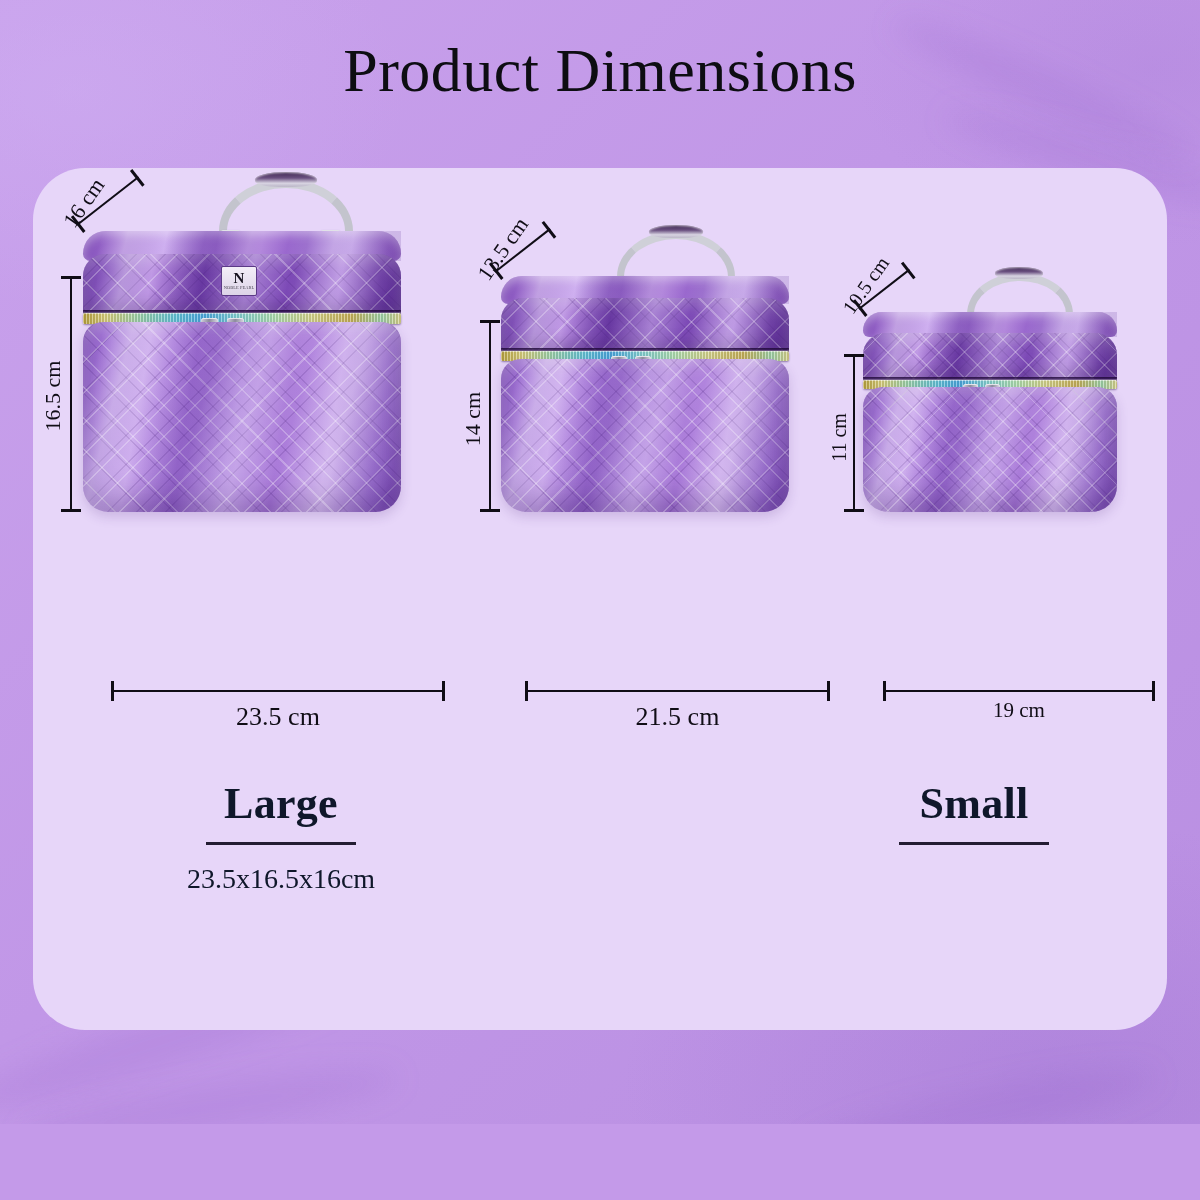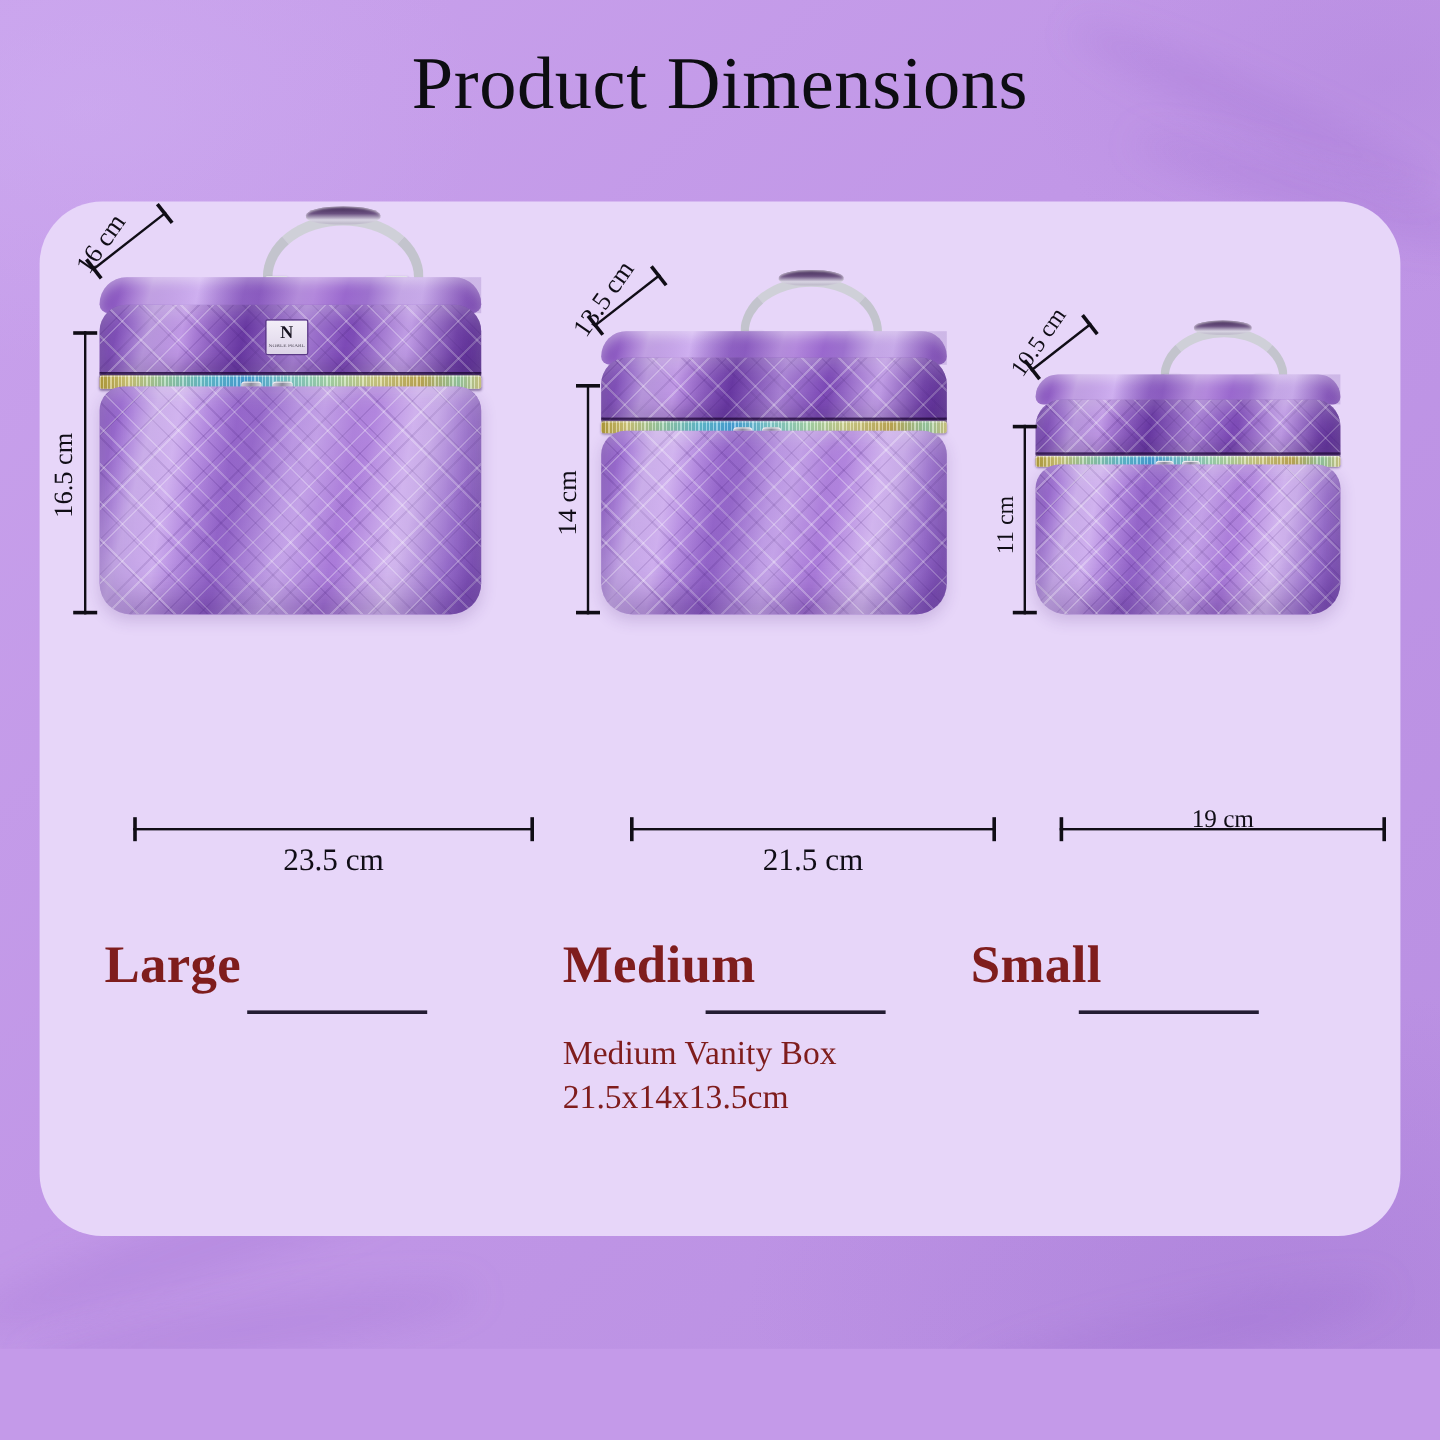--- a/index.html
+++ b/index.html
@@ -276,22 +276,22 @@
   }
   .lbl-d {
     transform: rotate(-55deg);
     transform-origin: center center;
   }
   .lbl-h { font-size: 26px; }
 
   
   .caption {
     position: absolute;
-    text-align: left;
-    color: #7f1d1d;
+    text-align: center;
+    color: #0f172a;
   }
   .cap-title {
     font-size: 44px;
     font-weight: 700;
     line-height: 1.1;
     letter-spacing: 0.3px;
   }
   .cap-rule {
     width: 150px;
     height: 3px;
@@ -439,36 +439,31 @@
           </div>
         </div>
 
         <div class="dim-d" style="left:38px; top:140px; width:64px; transform:rotate(-38deg);"></div>
         <div class="lbl lbl-d" style="left:-2px; top:106px; width:94px; text-align:center; font-size:20px;">10.5 cm</div>
 
         <div class="dim-v" style="left:32px; top:186px; height:158px;"></div>
         <div class="lbl lbl-v" style="left:-26px; top:258px; width:88px; text-align:center; font-size:20px;">11 cm</div>
 
         <div class="dim-h" style="left:62px; top:522px; width:272px;"></div>
-        <div class="lbl lbl-h" style="left:62px; top:502px; width:272px; text-align:center; font-size:21px;">19 cm</div>
+        <div class="lbl lbl-h" style="left:62px; top:530px; width:272px; text-align:center; font-size:21px;">19 cm</div>
       </div>
 
     </div>
 
     <div class="caption" style="left:54px; top:612px; width:388px;">
       <div class="cap-title">Large</div>
       <div class="cap-rule"></div>
+      <div class="cap-line">23.5x16.5x16cm</div>
     </div>
 
-    <div class="caption" style="left:436px; top:612px; width:388px;">
-      <div class="cap-title">Medium</div>
-      <div class="cap-rule"></div>
-      <div class="cap-line">Medium Vanity Box</div>
-      <div class="cap-line">21.5x14x13.5cm</div>
-    </div>
 
     <div class="caption" style="left:776px; top:612px; width:330px;">
       <div class="cap-title">Small</div>
       <div class="cap-rule"></div>
     </div>
 
   </div>
 </div>
 
 </body></html>

